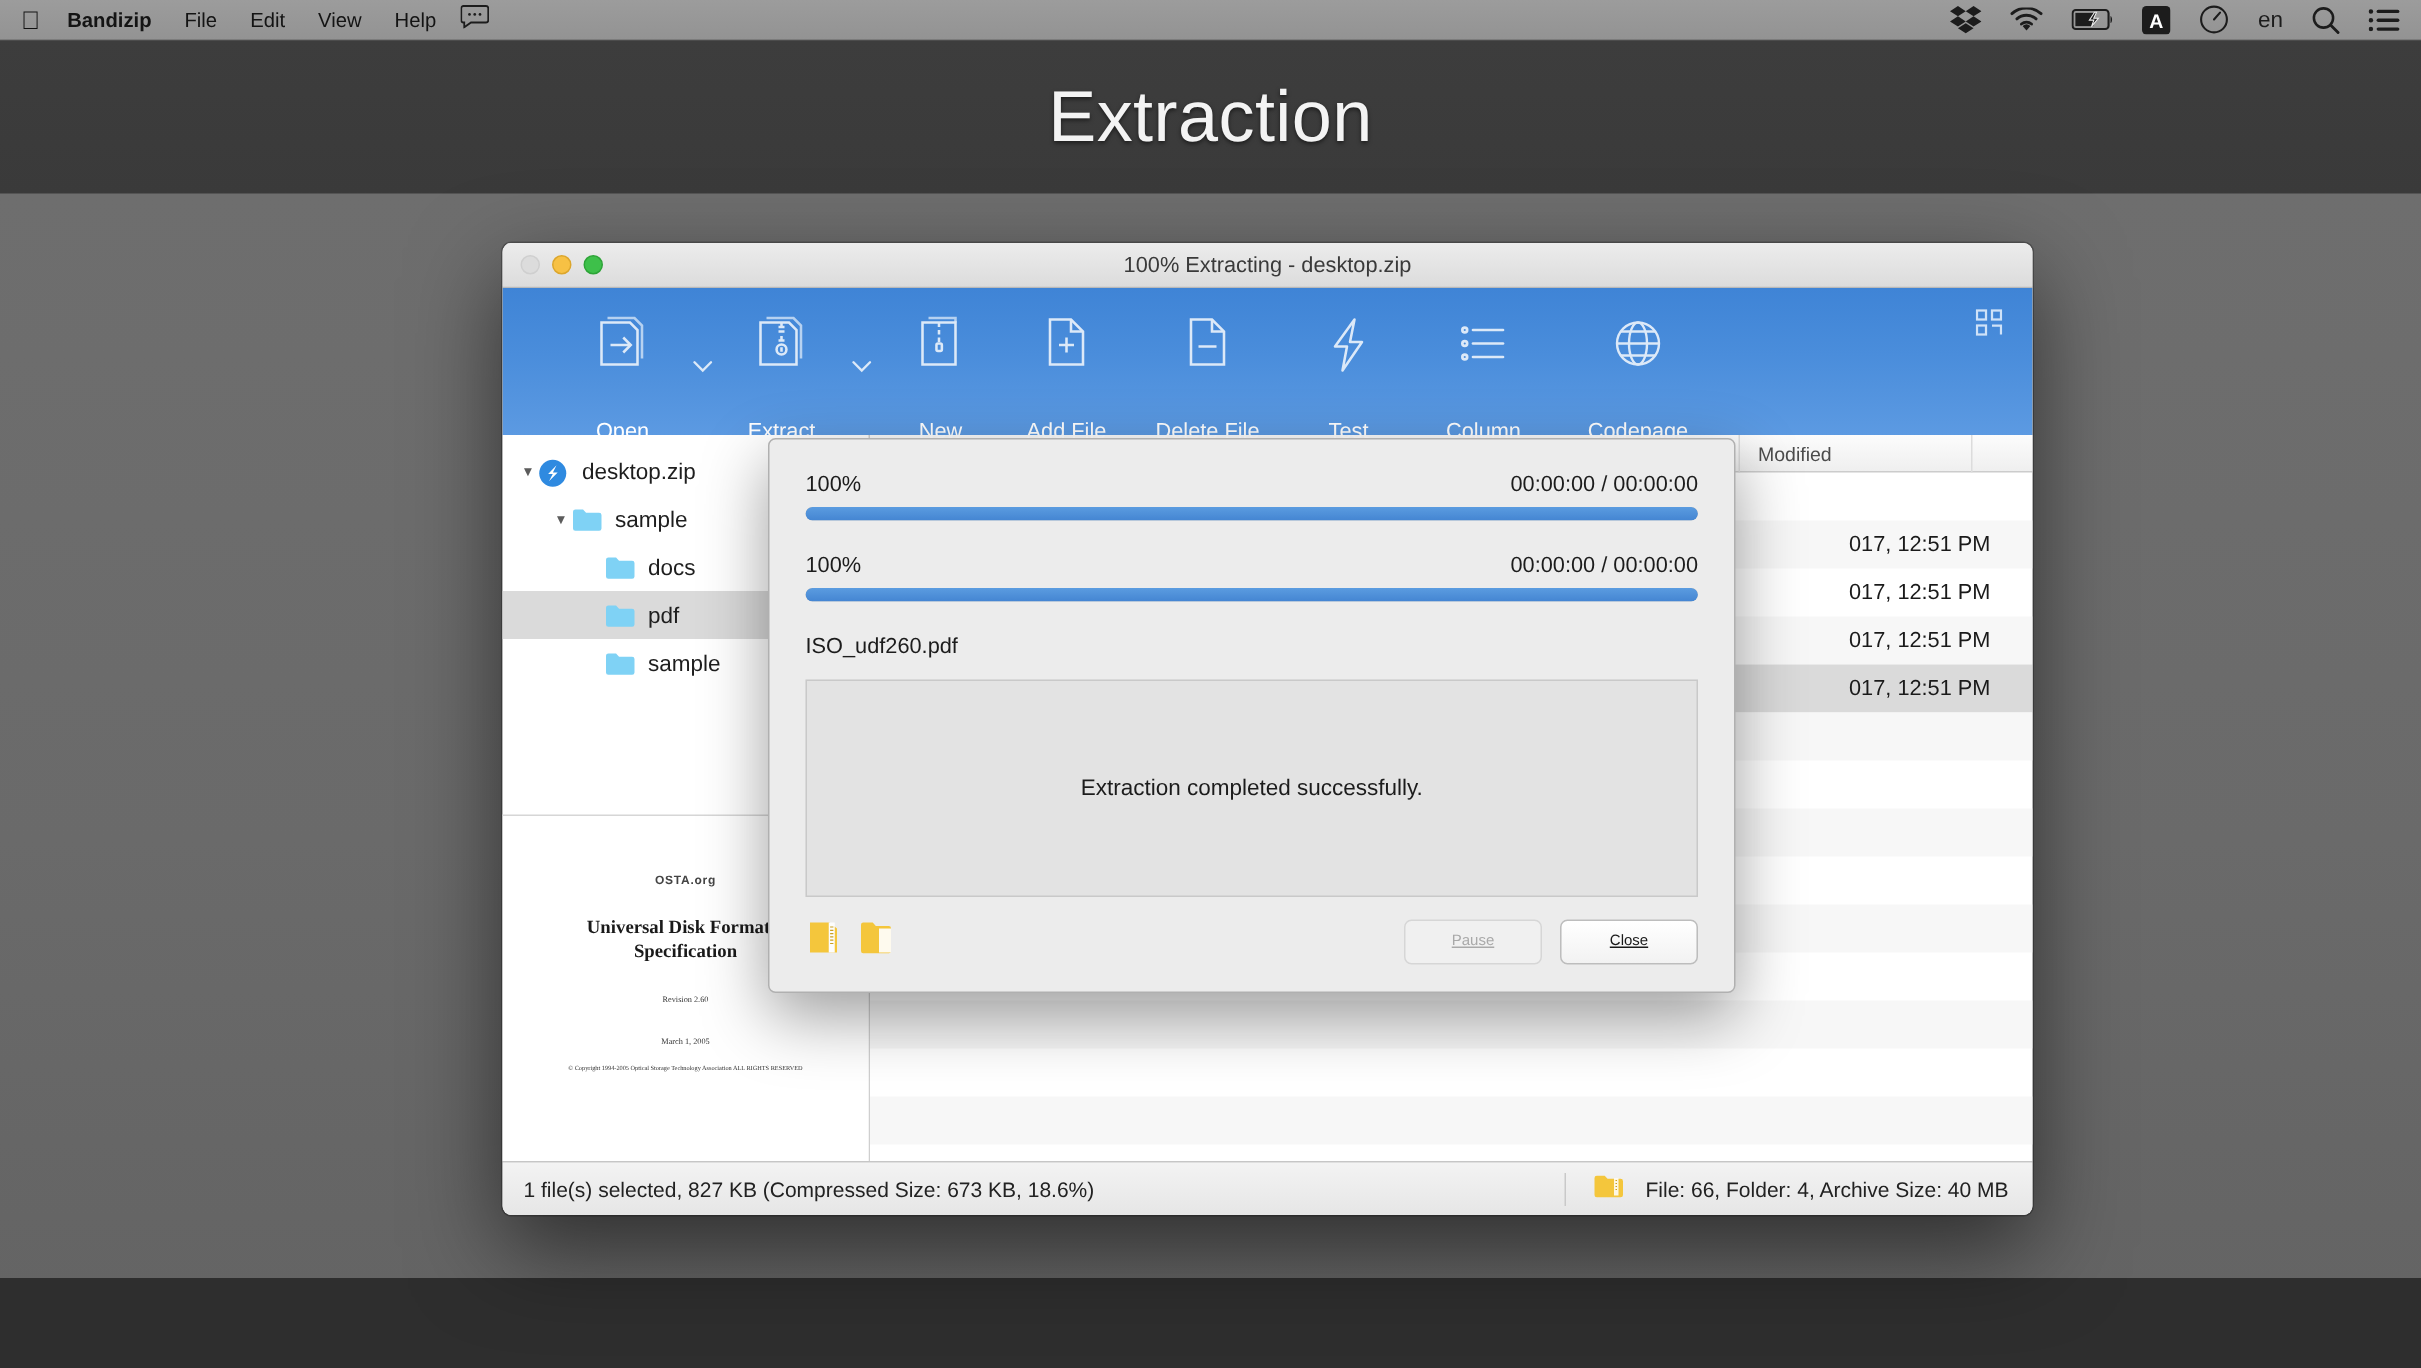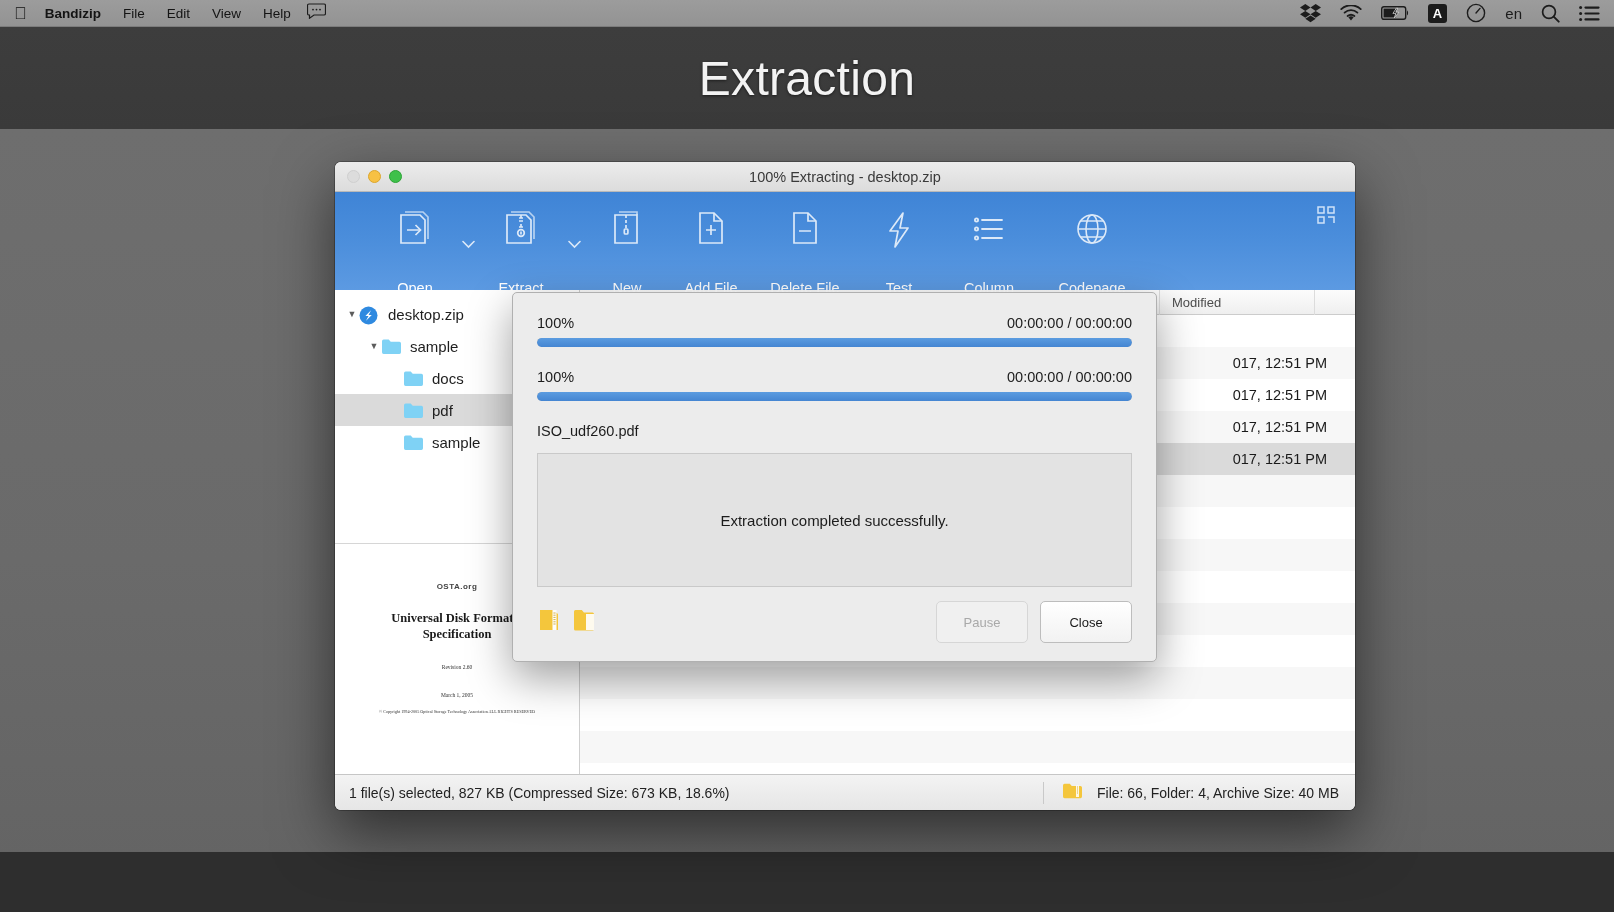--- a/index.html
+++ b/index.html
@@ -150,24 +150,25 @@
   .fname { font-size:14.5px; color:#1c1c1c; margin-top:22px; }
   .msgbox {
     margin-top:14px; flex:1; background:#e3e3e3; border:1px solid #c9c9c9;
     display:flex; align-items:center; justify-content:center;
     font-size:15px; color:#1c1c1c;
   }
   .dfoot { margin-top:14px; display:flex; align-items:center; }
   .folders { display:flex; gap:10px; }
   .dbtns { margin-left:auto; display:flex; gap:12px; }
   .dbtn {
-    min-width:92px; height:42px; border-radius:5px; border:1px solid #bdbdbd;
-    background:linear-gradient(#fff,#f2f2f2); font-size:13px; color:#1a1a1a;
+    min-width:92px; height:30px; border-radius:5px; border:1px solid #bdbdbd;
+    background:linear-gradient(#fff,#f2f2f2); font-size:10px; color:#1a1a1a;
     display:flex; align-items:center; justify-content:center;
     font-family:"Liberation Sans", sans-serif;
+    text-decoration:underline;
   }
   .dbtn.disabled { color:#a9a9a9; background:#f0f0f0; border-color:#d6d6d6; }
 </style>
 </head>
 <body>
 
 <div class="menubar">
   <span class="apple"></span>
   <span class="mitem bold">Bandizip</span>
   <span class="mitem">File</span>

